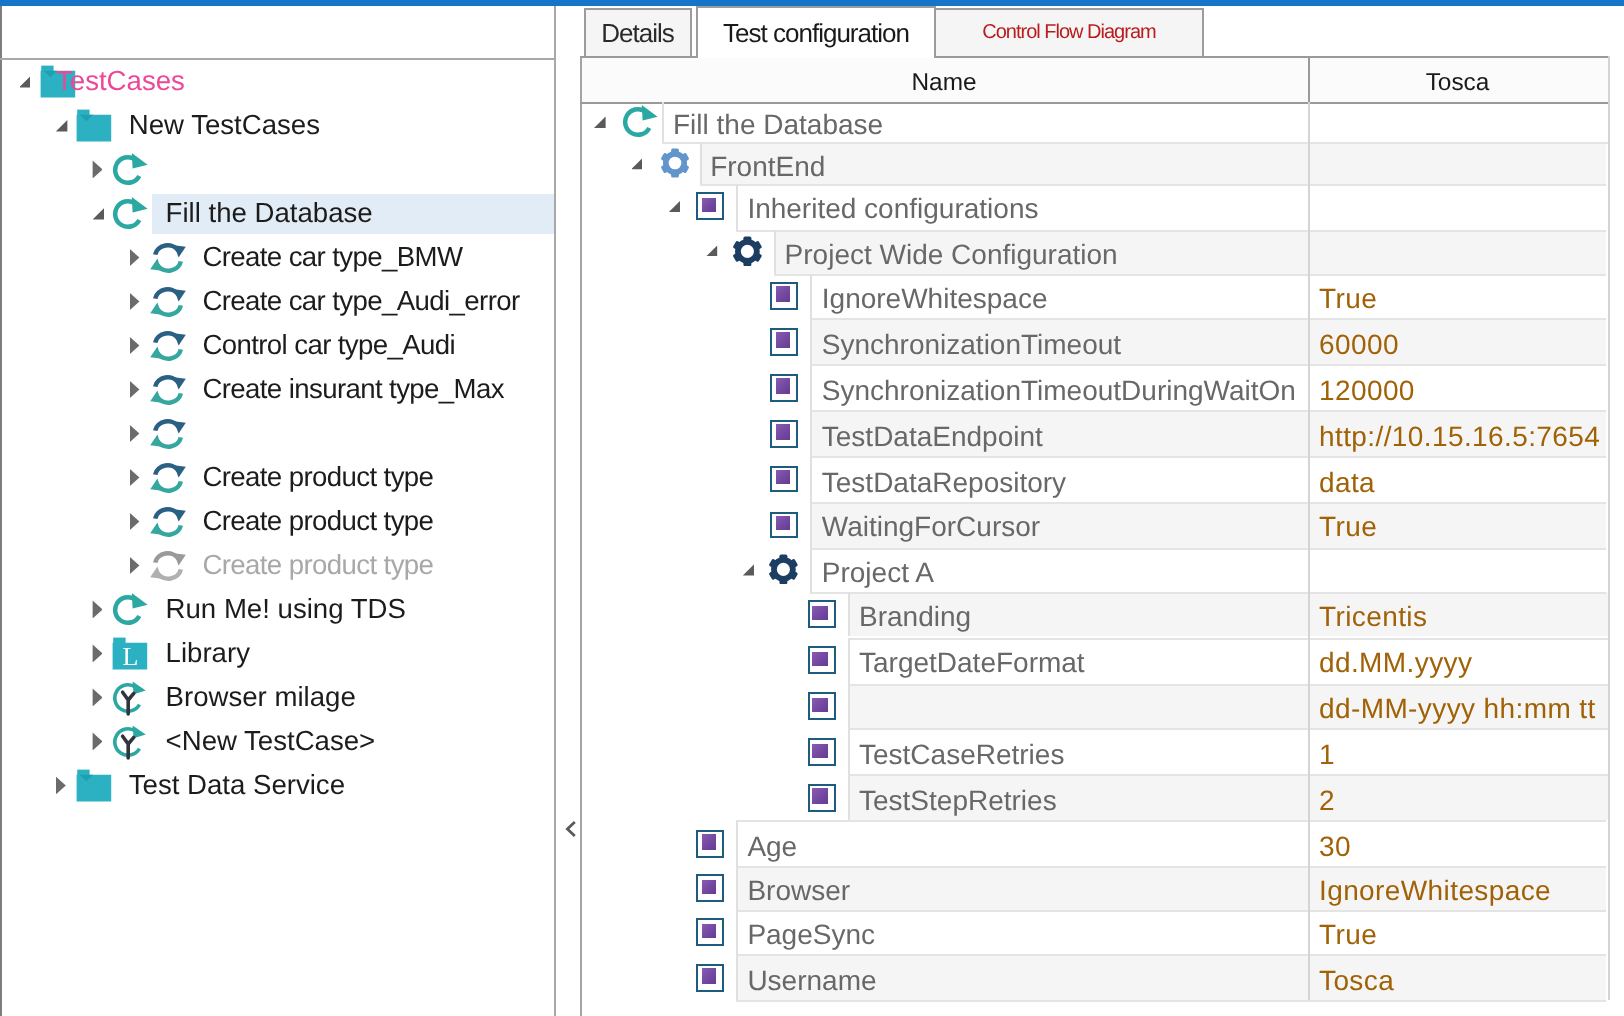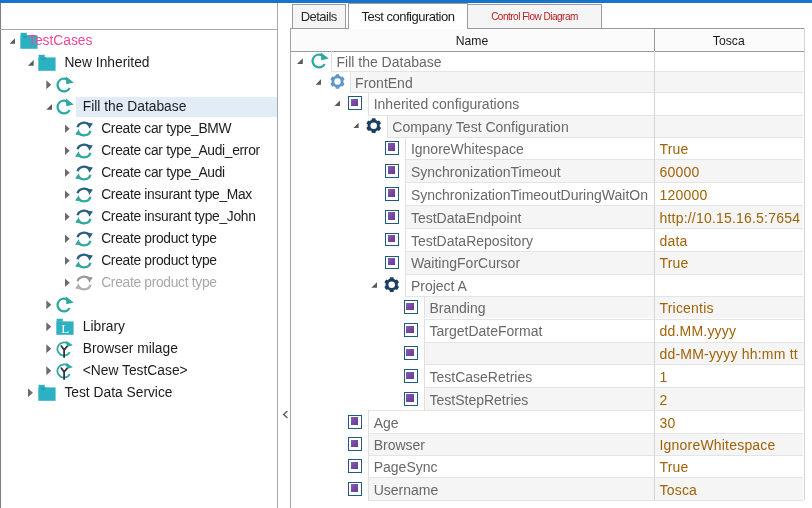--- a/index.html
+++ b/index.html
@@ -29,21 +29,21 @@
 <path d="M 0.6 0.8 L 6.8 0.8 L 6.8 3.8 L 0.6 3.8 Z" fill="#2cb1c2"></path>
 <path d="M 1.8 3.4 L 5.2 6.6 L 8.6 3.4 Z" fill="#1fa0b0"></path>
     </svg>
 <div class="trow" style="left:28px;top:32.8px;line-height:16px;color:#ec4899">TestCases</div>
 <div class="ab" style="left:27.9px;top:60.0px;width:5.8px;height:5.8px;background:#5a5a5a;clip-path:polygon(100% 0,100% 100%,0 100%)"></div>
 <svg class="ab" style="left:37.9px;top:53.8px" width="18" height="17" viewBox="0 0 18 17">
 <path d="M 0.3 3.4 L 17.6 3.4 L 17.6 16.8 L 0.3 16.8 Z" fill="#2cb1c2"></path>
 <path d="M 0.6 0.8 L 6.8 0.8 L 6.8 3.8 L 0.6 3.8 Z" fill="#2cb1c2"></path>
 <path d="M 1.8 3.4 L 5.2 6.6 L 8.6 3.4 Z" fill="#1fa0b0"></path>
     </svg>
-<div class="trow" style="left:64.4px;top:54.8px;line-height:16px;color:#1c1c1c">New Inherited</div>
+<div class="trow" style="left:64.4px;top:54.8px;line-height:16px;color:#1c1c1c">New TestCases</div>
 <div class="ab" style="left:46.3px;top:80.3px;width:5px;height:9px;background:#6b6b6b;clip-path:polygon(0 0,100% 50%,0 100%)"></div>
 <svg class="ab" style="left:56.3px;top:76.3px" width="19" height="19" viewBox="0 0 19 19">
 <path d="M 11.39 3.57 A 6.4 6.4 0 1 0 13.65 12.0" fill="none" stroke="#2ca8a2" stroke-width="2.25"></path>
 <path d="M 9.9 0.5 L 17.8 6.4 L 10.3 8.2 Z" fill="#2ca8a2"></path>
     </svg>
 <div class="ab" style="left:46.3px;top:104.0px;width:5.8px;height:5.8px;background:#5a5a5a;clip-path:polygon(100% 0,100% 100%,0 100%)"></div>
 <svg class="ab" style="left:56.3px;top:98.3px" width="19" height="19" viewBox="0 0 19 19">
 <path d="M 11.39 3.57 A 6.4 6.4 0 1 0 13.65 12.0" fill="none" stroke="#2ca8a2" stroke-width="2.25"></path>
 <path d="M 9.9 0.5 L 17.8 6.4 L 10.3 8.2 Z" fill="#2ca8a2"></path>
     </svg>
@@ -64,37 +64,36 @@
 <path d="M 6.0 14.4 L 0.1 13.6 L 3.7 8.3 Z" fill="#35a79f"></path>
     </svg>
 <div class="trow" style="left:101.2px;top:142.8px;line-height:16px;color:#1c1c1c;letter-spacing:-0.3px">Create car type_Audi_error</div>
 <div class="ab" style="left:64.69999999999999px;top:168.3px;width:5px;height:9px;background:#6b6b6b;clip-path:polygon(0 0,100% 50%,0 100%)"></div>
 <svg class="ab" style="left:74.69999999999999px;top:164.8px" width="18" height="16" viewBox="0 0 18 16">
 <path d="M 2.6 6.3 A 6.3 5.6 0 0 1 14.2 4.4" fill="none" stroke="#2a6084" stroke-width="2.3"></path>
 <path d="M 12.0 1.6 L 17.9 2.4 L 14.3 7.7 Z" fill="#2a6084"></path>
 <path d="M 15.4 9.7 A 6.3 5.6 0 0 1 3.8 11.6" fill="none" stroke="#35a79f" stroke-width="2.3"></path>
 <path d="M 6.0 14.4 L 0.1 13.6 L 3.7 8.3 Z" fill="#35a79f"></path>
     </svg>
-<div class="trow" style="left:101.2px;top:164.8px;line-height:16px;color:#1c1c1c;letter-spacing:-0.3px">Create car type_Audi</div>
+<div class="trow" style="left:101.2px;top:164.8px;line-height:16px;color:#1c1c1c;letter-spacing:-0.3px">Control car type_Audi</div>
 <div class="ab" style="left:64.69999999999999px;top:190.3px;width:5px;height:9px;background:#6b6b6b;clip-path:polygon(0 0,100% 50%,0 100%)"></div>
 <svg class="ab" style="left:74.69999999999999px;top:186.8px" width="18" height="16" viewBox="0 0 18 16">
 <path d="M 2.6 6.3 A 6.3 5.6 0 0 1 14.2 4.4" fill="none" stroke="#2a6084" stroke-width="2.3"></path>
 <path d="M 12.0 1.6 L 17.9 2.4 L 14.3 7.7 Z" fill="#2a6084"></path>
 <path d="M 15.4 9.7 A 6.3 5.6 0 0 1 3.8 11.6" fill="none" stroke="#35a79f" stroke-width="2.3"></path>
 <path d="M 6.0 14.4 L 0.1 13.6 L 3.7 8.3 Z" fill="#35a79f"></path>
     </svg>
 <div class="trow" style="left:101.2px;top:186.8px;line-height:16px;color:#1c1c1c;letter-spacing:-0.3px">Create insurant type_Max</div>
 <div class="ab" style="left:64.69999999999999px;top:212.3px;width:5px;height:9px;background:#6b6b6b;clip-path:polygon(0 0,100% 50%,0 100%)"></div>
 <svg class="ab" style="left:74.69999999999999px;top:208.8px" width="18" height="16" viewBox="0 0 18 16">
 <path d="M 2.6 6.3 A 6.3 5.6 0 0 1 14.2 4.4" fill="none" stroke="#2a6084" stroke-width="2.3"></path>
 <path d="M 12.0 1.6 L 17.9 2.4 L 14.3 7.7 Z" fill="#2a6084"></path>
 <path d="M 15.4 9.7 A 6.3 5.6 0 0 1 3.8 11.6" fill="none" stroke="#35a79f" stroke-width="2.3"></path>
 <path d="M 6.0 14.4 L 0.1 13.6 L 3.7 8.3 Z" fill="#35a79f"></path>
     </svg>
-<div class="trow" style="left:101.2px;top:208.8px;line-height:16px;color:#1c1c1c;letter-spacing:-0.3px">Create insurant type_John</div>
 <div class="ab" style="left:64.69999999999999px;top:234.3px;width:5px;height:9px;background:#6b6b6b;clip-path:polygon(0 0,100% 50%,0 100%)"></div>
 <svg class="ab" style="left:74.69999999999999px;top:230.8px" width="18" height="16" viewBox="0 0 18 16">
 <path d="M 2.6 6.3 A 6.3 5.6 0 0 1 14.2 4.4" fill="none" stroke="#2a6084" stroke-width="2.3"></path>
 <path d="M 12.0 1.6 L 17.9 2.4 L 14.3 7.7 Z" fill="#2a6084"></path>
 <path d="M 15.4 9.7 A 6.3 5.6 0 0 1 3.8 11.6" fill="none" stroke="#35a79f" stroke-width="2.3"></path>
 <path d="M 6.0 14.4 L 0.1 13.6 L 3.7 8.3 Z" fill="#35a79f"></path>
     </svg>
 <div class="trow" style="left:101.2px;top:230.8px;line-height:16px;color:#1c1c1c;letter-spacing:-0.3px">Create product type</div>
 <div class="ab" style="left:64.69999999999999px;top:256.3px;width:5px;height:9px;background:#6b6b6b;clip-path:polygon(0 0,100% 50%,0 100%)"></div>
 <svg class="ab" style="left:74.69999999999999px;top:252.8px" width="18" height="16" viewBox="0 0 18 16">
@@ -110,20 +109,21 @@
 <path d="M 12.0 1.6 L 17.9 2.4 L 14.3 7.7 Z" fill="#9a9a9a"></path>
 <path d="M 15.4 9.7 A 6.3 5.6 0 0 1 3.8 11.6" fill="none" stroke="#b0b0b0" stroke-width="2.3"></path>
 <path d="M 6.0 14.4 L 0.1 13.6 L 3.7 8.3 Z" fill="#b0b0b0"></path>
     </svg>
 <div class="trow" style="left:101.2px;top:274.8px;line-height:16px;color:#a8a8a8;letter-spacing:-0.3px">Create product type</div>
 <div class="ab" style="left:46.3px;top:300.3px;width:5px;height:9px;background:#6b6b6b;clip-path:polygon(0 0,100% 50%,0 100%)"></div>
 <svg class="ab" style="left:56.3px;top:296.3px" width="19" height="19" viewBox="0 0 19 19">
 <path d="M 11.39 3.57 A 6.4 6.4 0 1 0 13.65 12.0" fill="none" stroke="#2ca8a2" stroke-width="2.25"></path>
 <path d="M 9.9 0.5 L 17.8 6.4 L 10.3 8.2 Z" fill="#2ca8a2"></path>
     </svg>
+<div class="trow" style="left:82.8px;top:296.8px;line-height:16px;color:#1c1c1c">Run Me! using TDS</div>
 <div class="ab" style="left:46.3px;top:322.3px;width:5px;height:9px;background:#6b6b6b;clip-path:polygon(0 0,100% 50%,0 100%)"></div>
 <svg class="ab" style="left:56.3px;top:317.8px" width="18" height="17" viewBox="0 0 18 17">
 <path d="M 0.3 3.4 L 17.6 3.4 L 17.6 16.8 L 0.3 16.8 Z" fill="#2cb1c2"></path>
 <path d="M 0.6 0.8 L 6.8 0.8 L 6.8 3.8 L 0.6 3.8 Z" fill="#2cb1c2"></path>
 <text x="9.2" y="14.6" font-family="Liberation Serif" font-size="13" fill="#fff" text-anchor="middle">L</text>
     </svg>
 <div class="trow" style="left:82.8px;top:318.8px;line-height:16px;color:#1c1c1c">Library</div>
 <div class="ab" style="left:46.3px;top:344.3px;width:5px;height:9px;background:#6b6b6b;clip-path:polygon(0 0,100% 50%,0 100%)"></div>
 <svg class="ab" style="left:56.3px;top:339.8px" width="19" height="19" viewBox="0 0 19 19">
 <path d="M 11.79 3.59 A 6.6 6.6 0 1 0 13.72 12.3" fill="none" stroke="#2ca8a2" stroke-width="1.8"></path>
@@ -237,21 +237,21 @@
         <rect x="6.3" y="0.3" width="4.4" height="4.4" rx="0.9" transform="rotate(0 8.5 8.5)"></rect>
         <rect x="6.3" y="0.3" width="4.4" height="4.4" rx="0.9" transform="rotate(60 8.5 8.5)"></rect>
         <rect x="6.3" y="0.3" width="4.4" height="4.4" rx="0.9" transform="rotate(120 8.5 8.5)"></rect>
         <rect x="6.3" y="0.3" width="4.4" height="4.4" rx="0.9" transform="rotate(180 8.5 8.5)"></rect>
         <rect x="6.3" y="0.3" width="4.4" height="4.4" rx="0.9" transform="rotate(240 8.5 8.5)"></rect>
         <rect x="6.3" y="0.3" width="4.4" height="4.4" rx="0.9" transform="rotate(300 8.5 8.5)"></rect>
         <circle cx="8.5" cy="8.5" r="6.8"></circle>
       </g>
 <circle cx="8.5" cy="8.5" r="3.6" fill="#fff"></circle>
     </svg>
-<div class="tname" style="left:392.3px;top:118.5px;line-height:16px">Company Test Configuration</div>
+<div class="tname" style="left:392.3px;top:118.5px;line-height:16px">Project Wide Configuration</div>
 <div class="ab psq" style="left:385.2px;top:140.9px">
       <div></div>
     </div>
 <div class="tname" style="left:410.9px;top:140.8px;line-height:16px">IgnoreWhitespace</div>
 <div class="tval" style="left:659.5px;top:140.8px;line-height:16px">True</div>
 <div class="ab psq" style="left:385.2px;top:163.79999999999998px">
       <div></div>
     </div>
 <div class="tname" style="left:410.9px;top:163.7px;line-height:16px">SynchronizationTimeout</div>
 <div class="tval" style="left:659.5px;top:163.7px;line-height:16px">60000</div>

